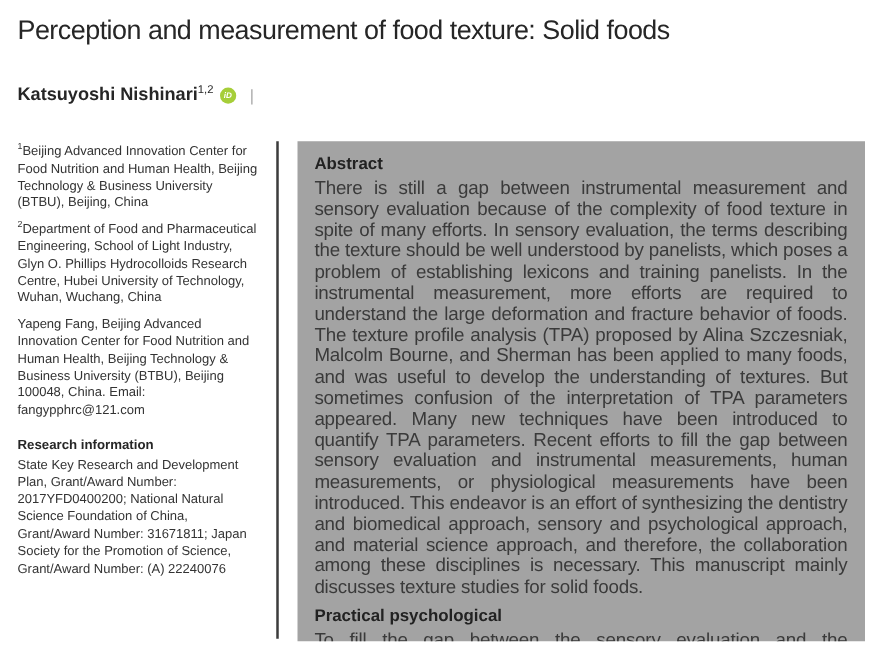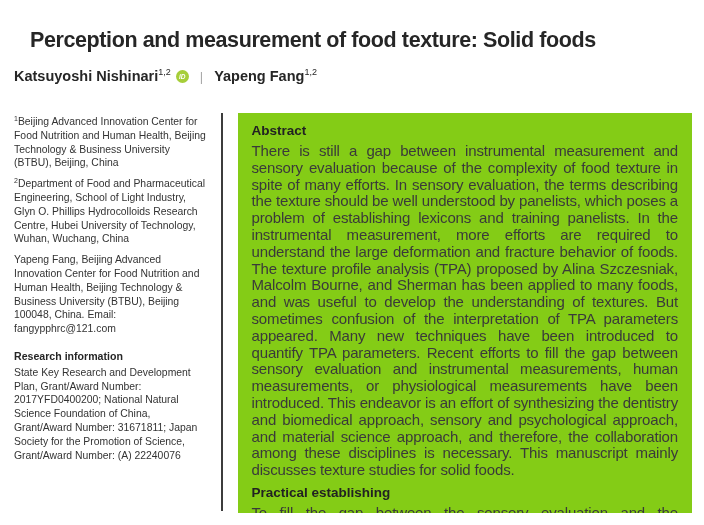--- a/index.html
+++ b/index.html
@@ -11,24 +11,24 @@
     font-family: "Liberation Sans", sans-serif;
     color: #333333;
     overflow: hidden;
   }
   .title {
     position: absolute;
     left: 14px;
     top: 12px;
     width: 660px;
     font-size: 21.5px;
-    font-weight: bold;
+    font-weight: normal;
     letter-spacing: -0.4px;
     color: #262626;
-    margin: 16px;
+    margin: 0;
   }
   .authors {
     position: absolute;
     left: 14px;
     top: 68px;
     display: flex;
     align-items: center;
     font-size: 14.5px;
     font-weight: bold;
     color: #262626;
@@ -79,21 +79,21 @@
     margin: 14px 0 2px 0;
   }
   .divider {
     width: 1.5px;
     background: #3c3c3c;
     height: 398px;
   }
   .abstract-box {
     flex: 1;
     margin-left: 15px;
-    background: #84cc16;
+    background: #a3a3a3;
     box-sizing: border-box;
     height: 400px;
     padding: 8px 14px 10px 14px;
     overflow: hidden;
   }
   .abstract-heading {
     font-size: 13.5px;
     font-weight: bold;
     color: #222222;
     margin: 2px 0 5px 0;
@@ -125,44 +125,41 @@
 <div class="page">
 
   <h1 class="title">Perception and measurement of food texture: Solid foods</h1>
 
   <div class="authors">
     <span>
       <span>Katsuyoshi Nishinari</span><sup>1,2</sup>
     </span>
     <span class="orcid">iD</span>
     <span class="author-sep">|</span>
-    <span>
-      <span>Yapeng Fang</span><sup>1,2</sup>
-    </span>
   </div>
 
   <div class="main">
 
     <aside class="left-col">
       <p><sup>1</sup><span>Beijing Advanced Innovation Center for Food Nutrition and Human Health, Beijing Technology &amp; Business University (BTBU), Beijing, China</span></p>
       <p><sup>2</sup><span>Department of Food and Pharmaceutical Engineering, School of Light Industry, Glyn O. Phillips Hydrocolloids Research Centre, Hubei University of Technology, Wuhan, Wuchang, China</span></p>
 
       <p><span>Yapeng Fang, Beijing Advanced Innovation Center for Food Nutrition and Human Health, Beijing Technology &amp; Business University (BTBU), Beijing 100048, China.</span> <span>Email: fangypphrc@121.com</span></p>
 
       <div class="block-heading">Research information</div>
       <p>State Key Research and Development Plan, Grant/Award Number: 2017YFD0400200; National Natural Science Foundation of China, Grant/Award Number: 31671811; Japan Society for the Promotion of Science, Grant/Award Number: (A) 22240076</p>
     </aside>
 
     <div class="divider"></div>
 
     <section class="abstract-box">
       <h2 class="abstract-heading">Abstract</h2>
       <p class="abstract-body">There is still a gap between instrumental measurement and sensory evaluation because of the complexity of food texture in spite of many efforts. In sensory evaluation, the terms describing the texture should be well understood by panelists, which poses a problem of establishing lexicons and training panelists. In the instrumental measurement, more efforts are required to understand the large deformation and fracture behavior of foods. The texture profile analysis (TPA) proposed by Alina Szczesniak, Malcolm Bourne, and Sherman has been applied to many foods, and was useful to develop the understanding of textures. But sometimes confusion of the interpretation of TPA parameters appeared. Many new techniques have been introduced to quantify TPA parameters. Recent efforts to fill the gap between sensory evaluation and instrumental measurements, human measurements, or physiological measurements have been introduced. This endeavor is an effort of synthesizing the dentistry and biomedical approach, sensory and psychological approach, and material science approach, and therefore, the collaboration among these disciplines is necessary. This manuscript mainly discusses texture studies for solid foods.</p>
 
-      <h2 class="abstract-heading">Practical establishing</h2>
+      <h2 class="abstract-heading">Practical psychological</h2>
       <p class="abstract-body">To fill the gap between the sensory evaluation and the instrumental measurement of texture, it is necessary to examine the physical change of foods during the oral processing. This will give us the designing principle of palatable and safe foods.</p>
 
       <div class="keywords-heading">KEYWORDS</div>
       <p class="keywords-line">flavor release, oral processing, sensory, soft foods, texture, TPA</p>
     </section>
 
   </div>
 
 </div>
 

